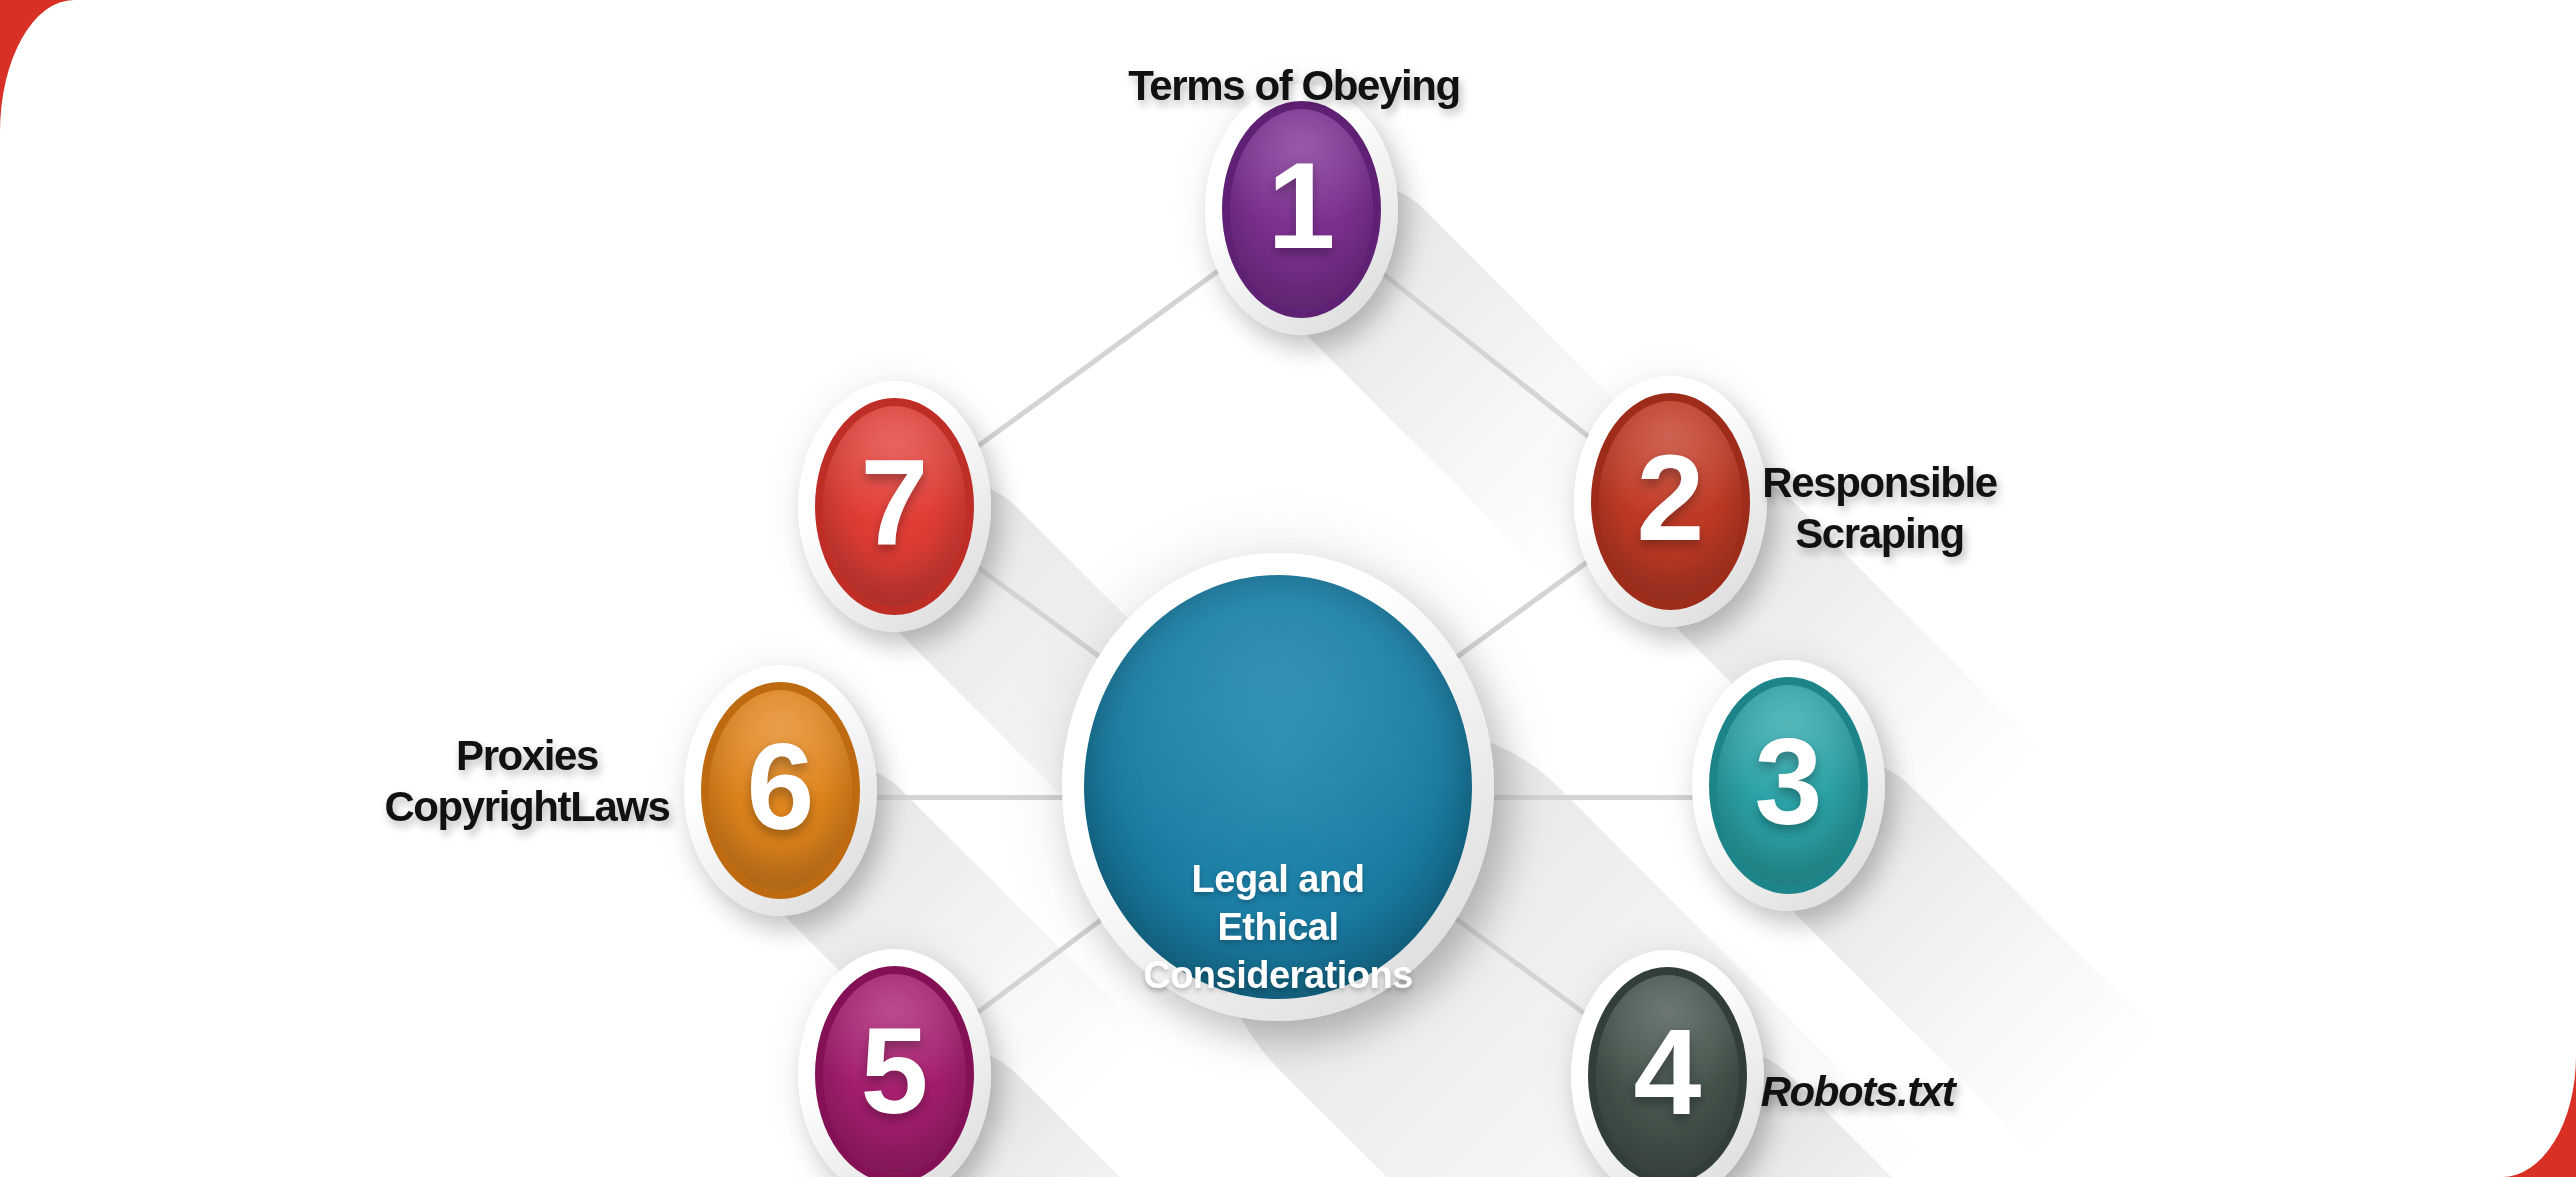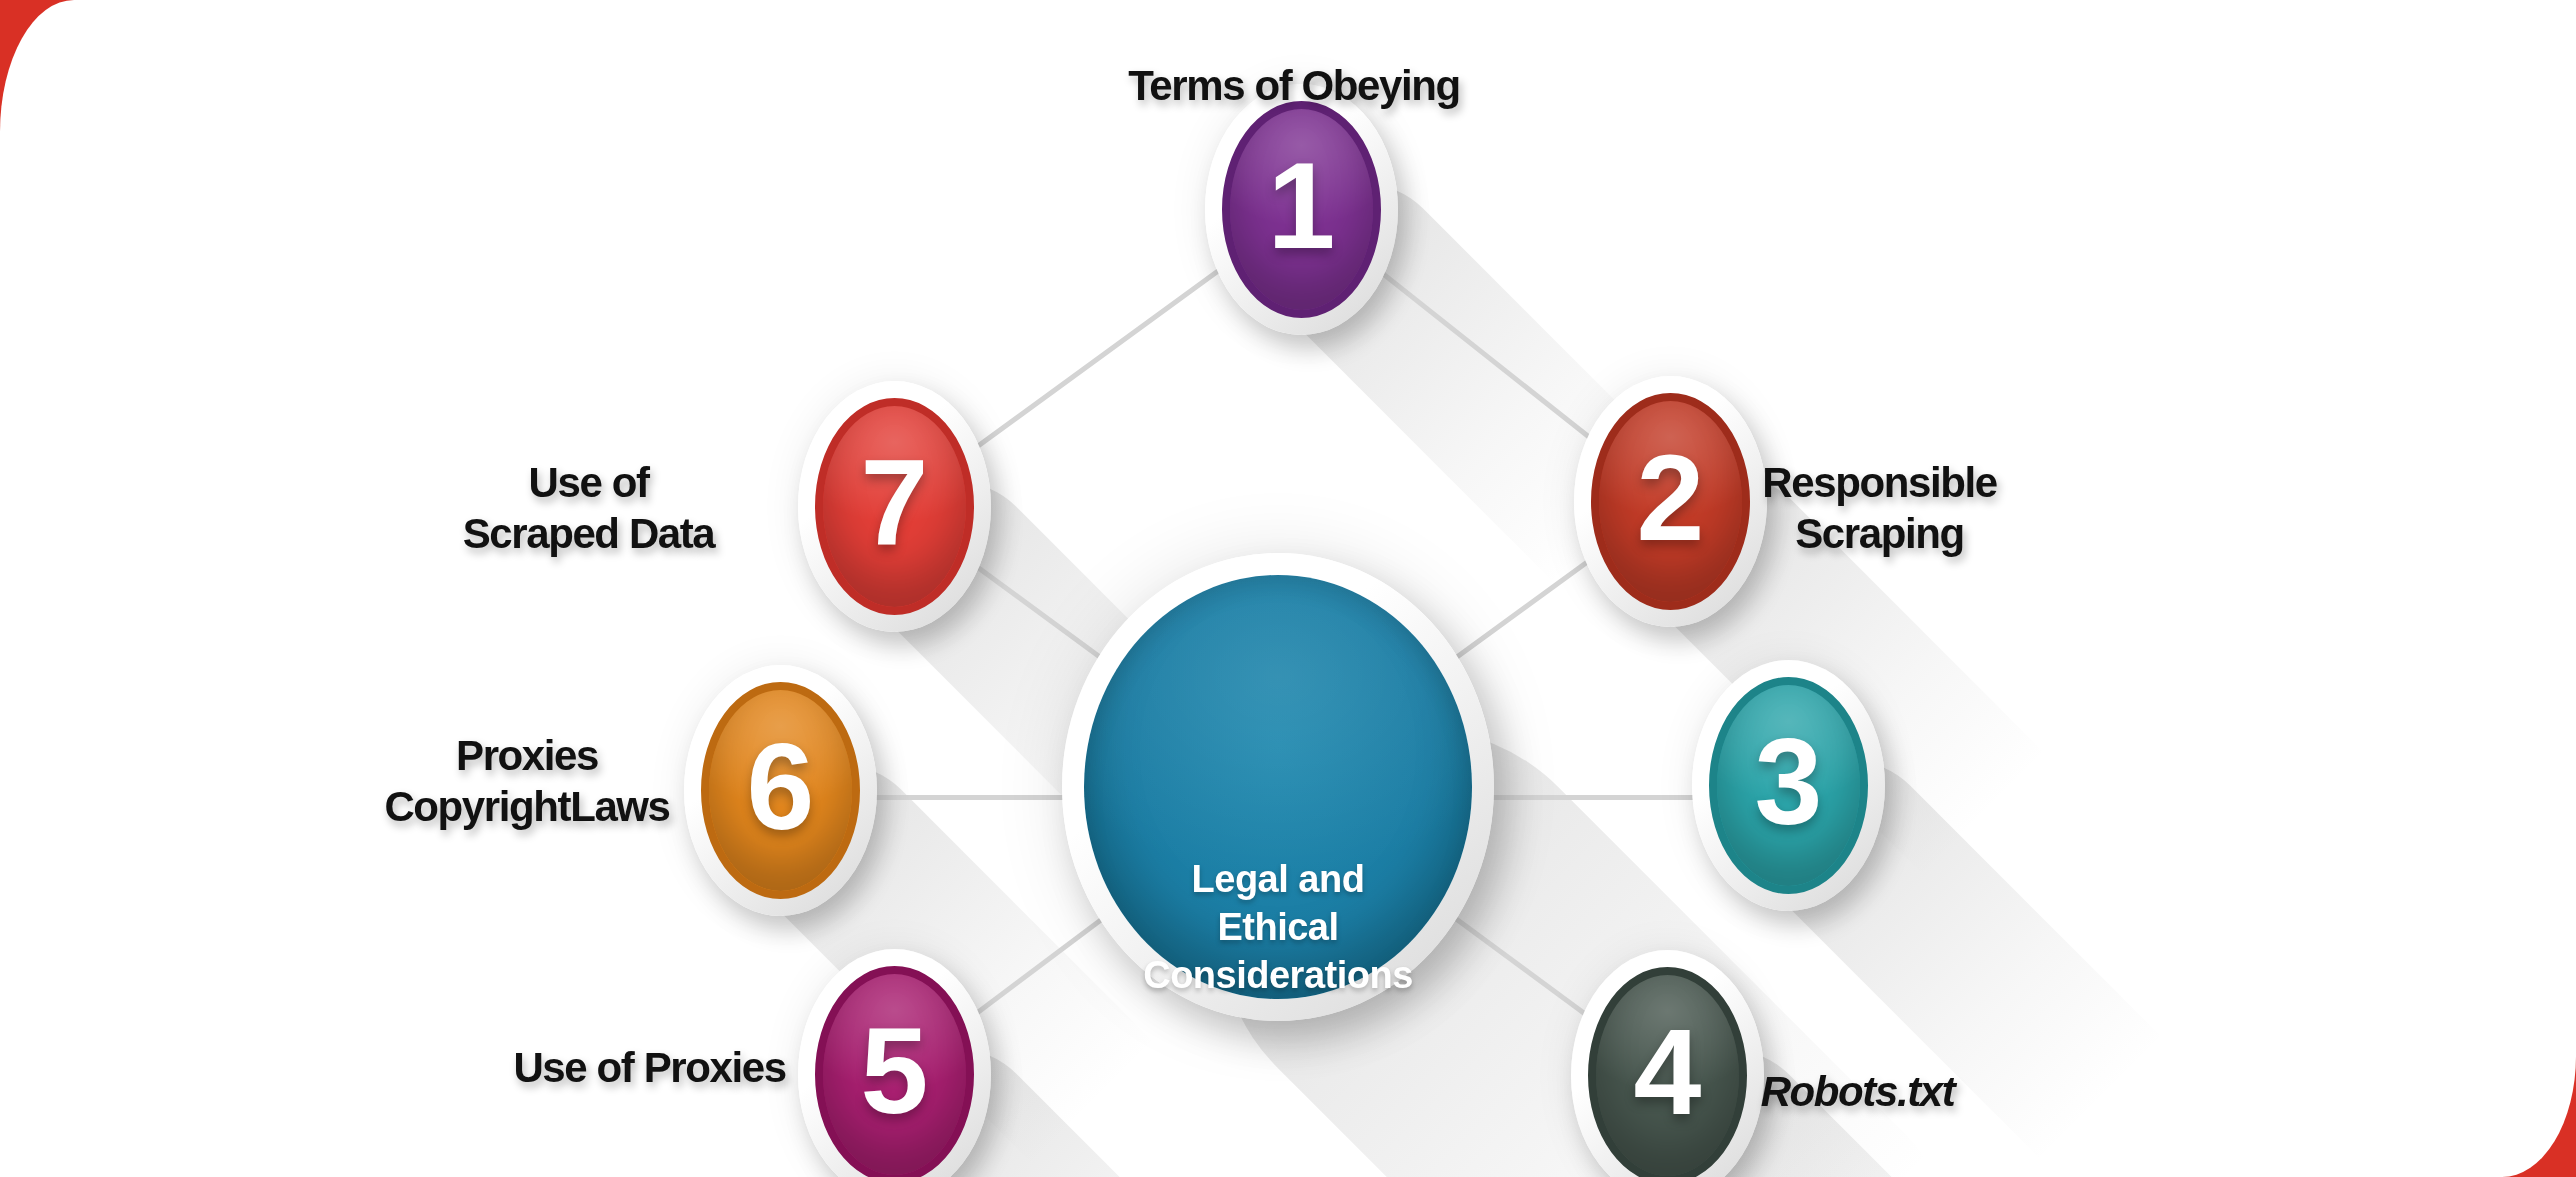--- a/index.html
+++ b/index.html
@@ -200,23 +200,20 @@
       <div class="bubble" style="--fill: #e23e37; --ring: #bf2d27;">
         <span class="num">7</span>
       </div>
     </div>
   </div>
 
   <div class="nlabel l1">Terms of Obeying</div>
   <div class="nlabel l2">Responsible
 Scraping</div>
   <div class="nlabel l4">Robots.txt</div>
-  <div class="nlabel l5">Use of Proxies</div>
   <div class="nlabel l6">Proxies
 CopyrightLaws</div>
-  <div class="nlabel l7">Use of
-Scraped Data</div>
 
   <div class="corner corner-tl" style="--corner-red: #d93025;"></div>
   <div class="corner corner-br" style="--corner-red: #d93025;"></div>
 
 </div>
 
 
 </body></html>

